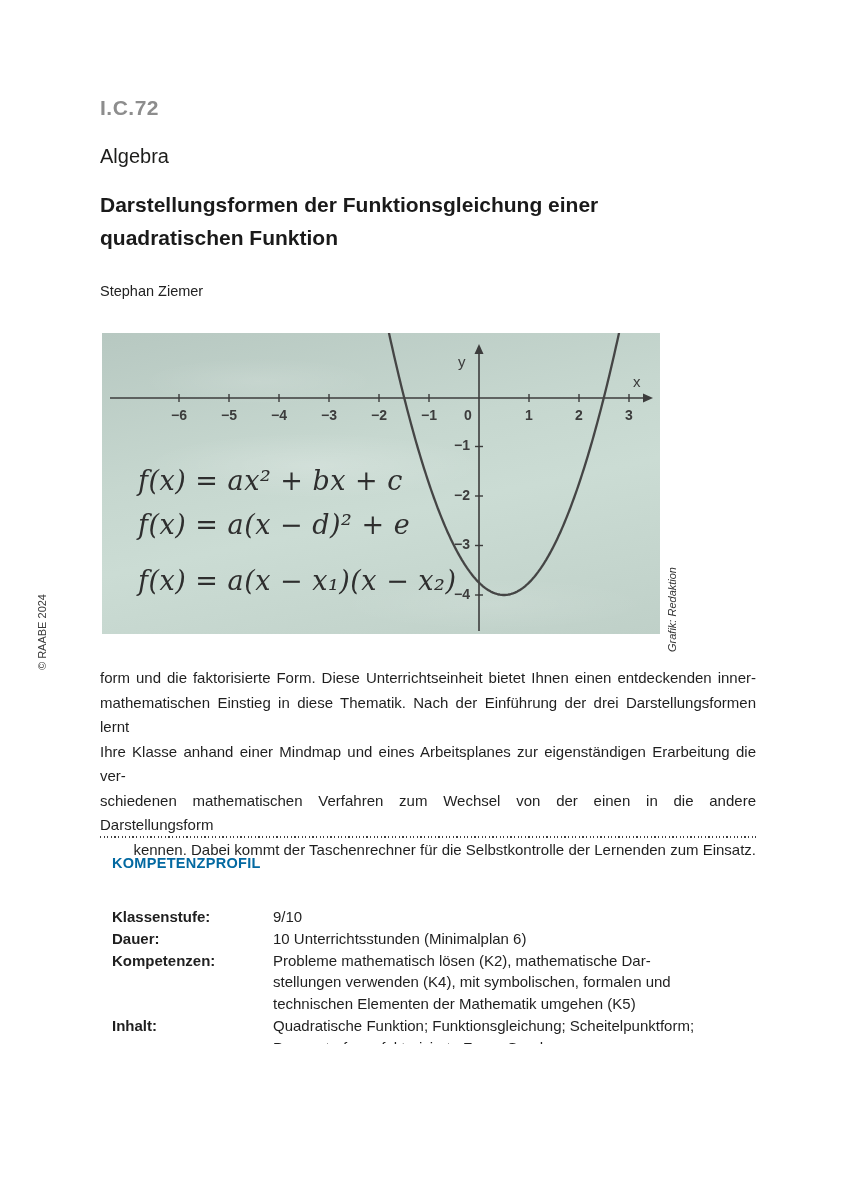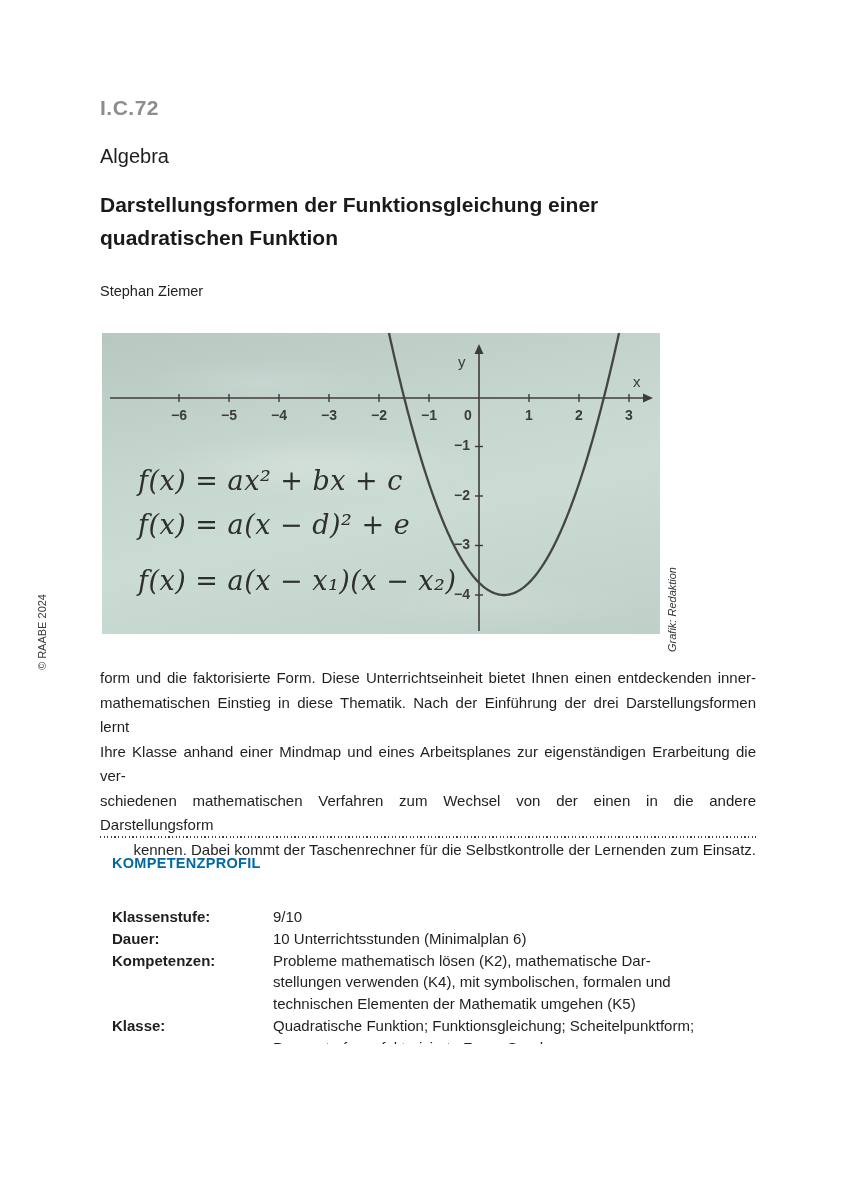--- a/index.html
+++ b/index.html
@@ -176,21 +176,21 @@
       <div class="plabel">Dauer:</div>
       <div class="pvalue">10 Unterrichtsstunden (Minimalplan 6)</div>
     </div>
     <div class="prow">
       <div class="plabel">Kompetenzen:</div>
       <div class="pvalue">Probleme mathematisch lösen (K2), mathematische Dar-
 stellungen verwenden (K4), mit symbolischen, formalen und
 technischen Elementen der Mathematik umgehen (K5)</div>
     </div>
     <div class="prow">
-      <div class="plabel">Klasse:</div>
+      <div class="plabel">Inhalt:</div>
       <div class="pvalue">Quadratische Funktion; Funktionsgleichung; Scheitelpunktform;
 Parameterform; faktorisierte Form; Graph</div>
     </div>
   </div>
 
   <div class="dotted rule2"></div>
 
 </div>
 
 </body></html>

